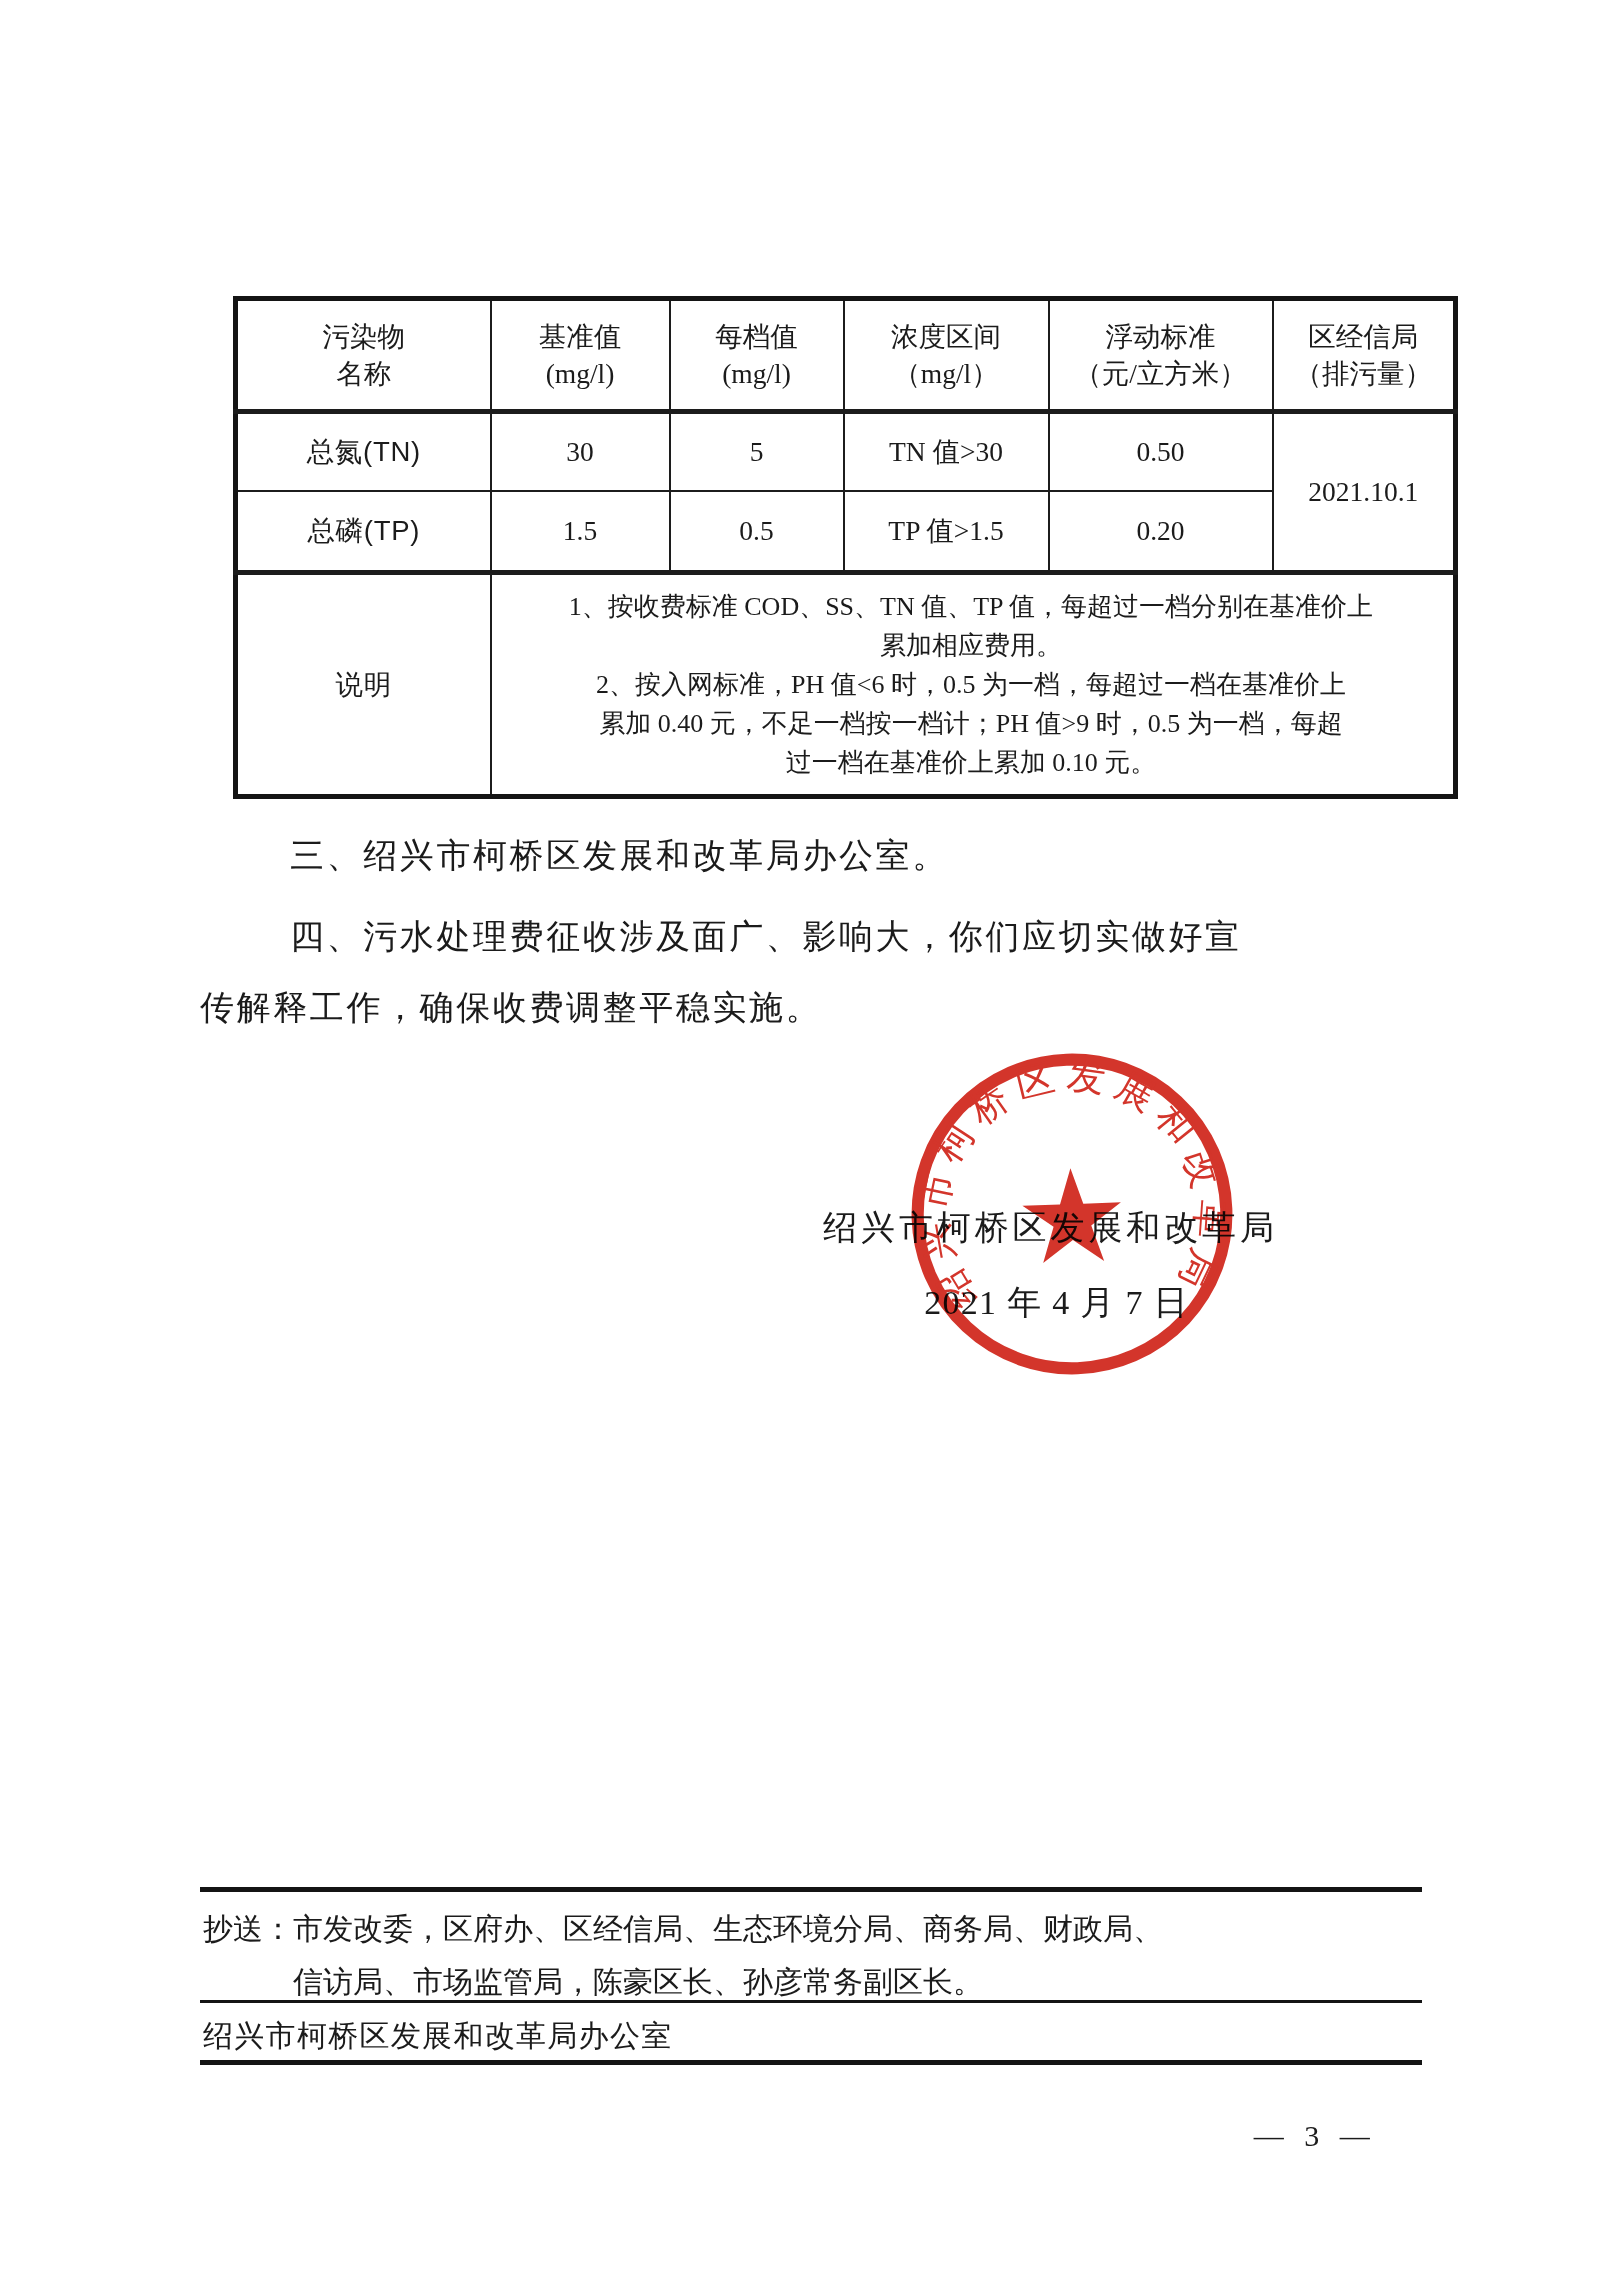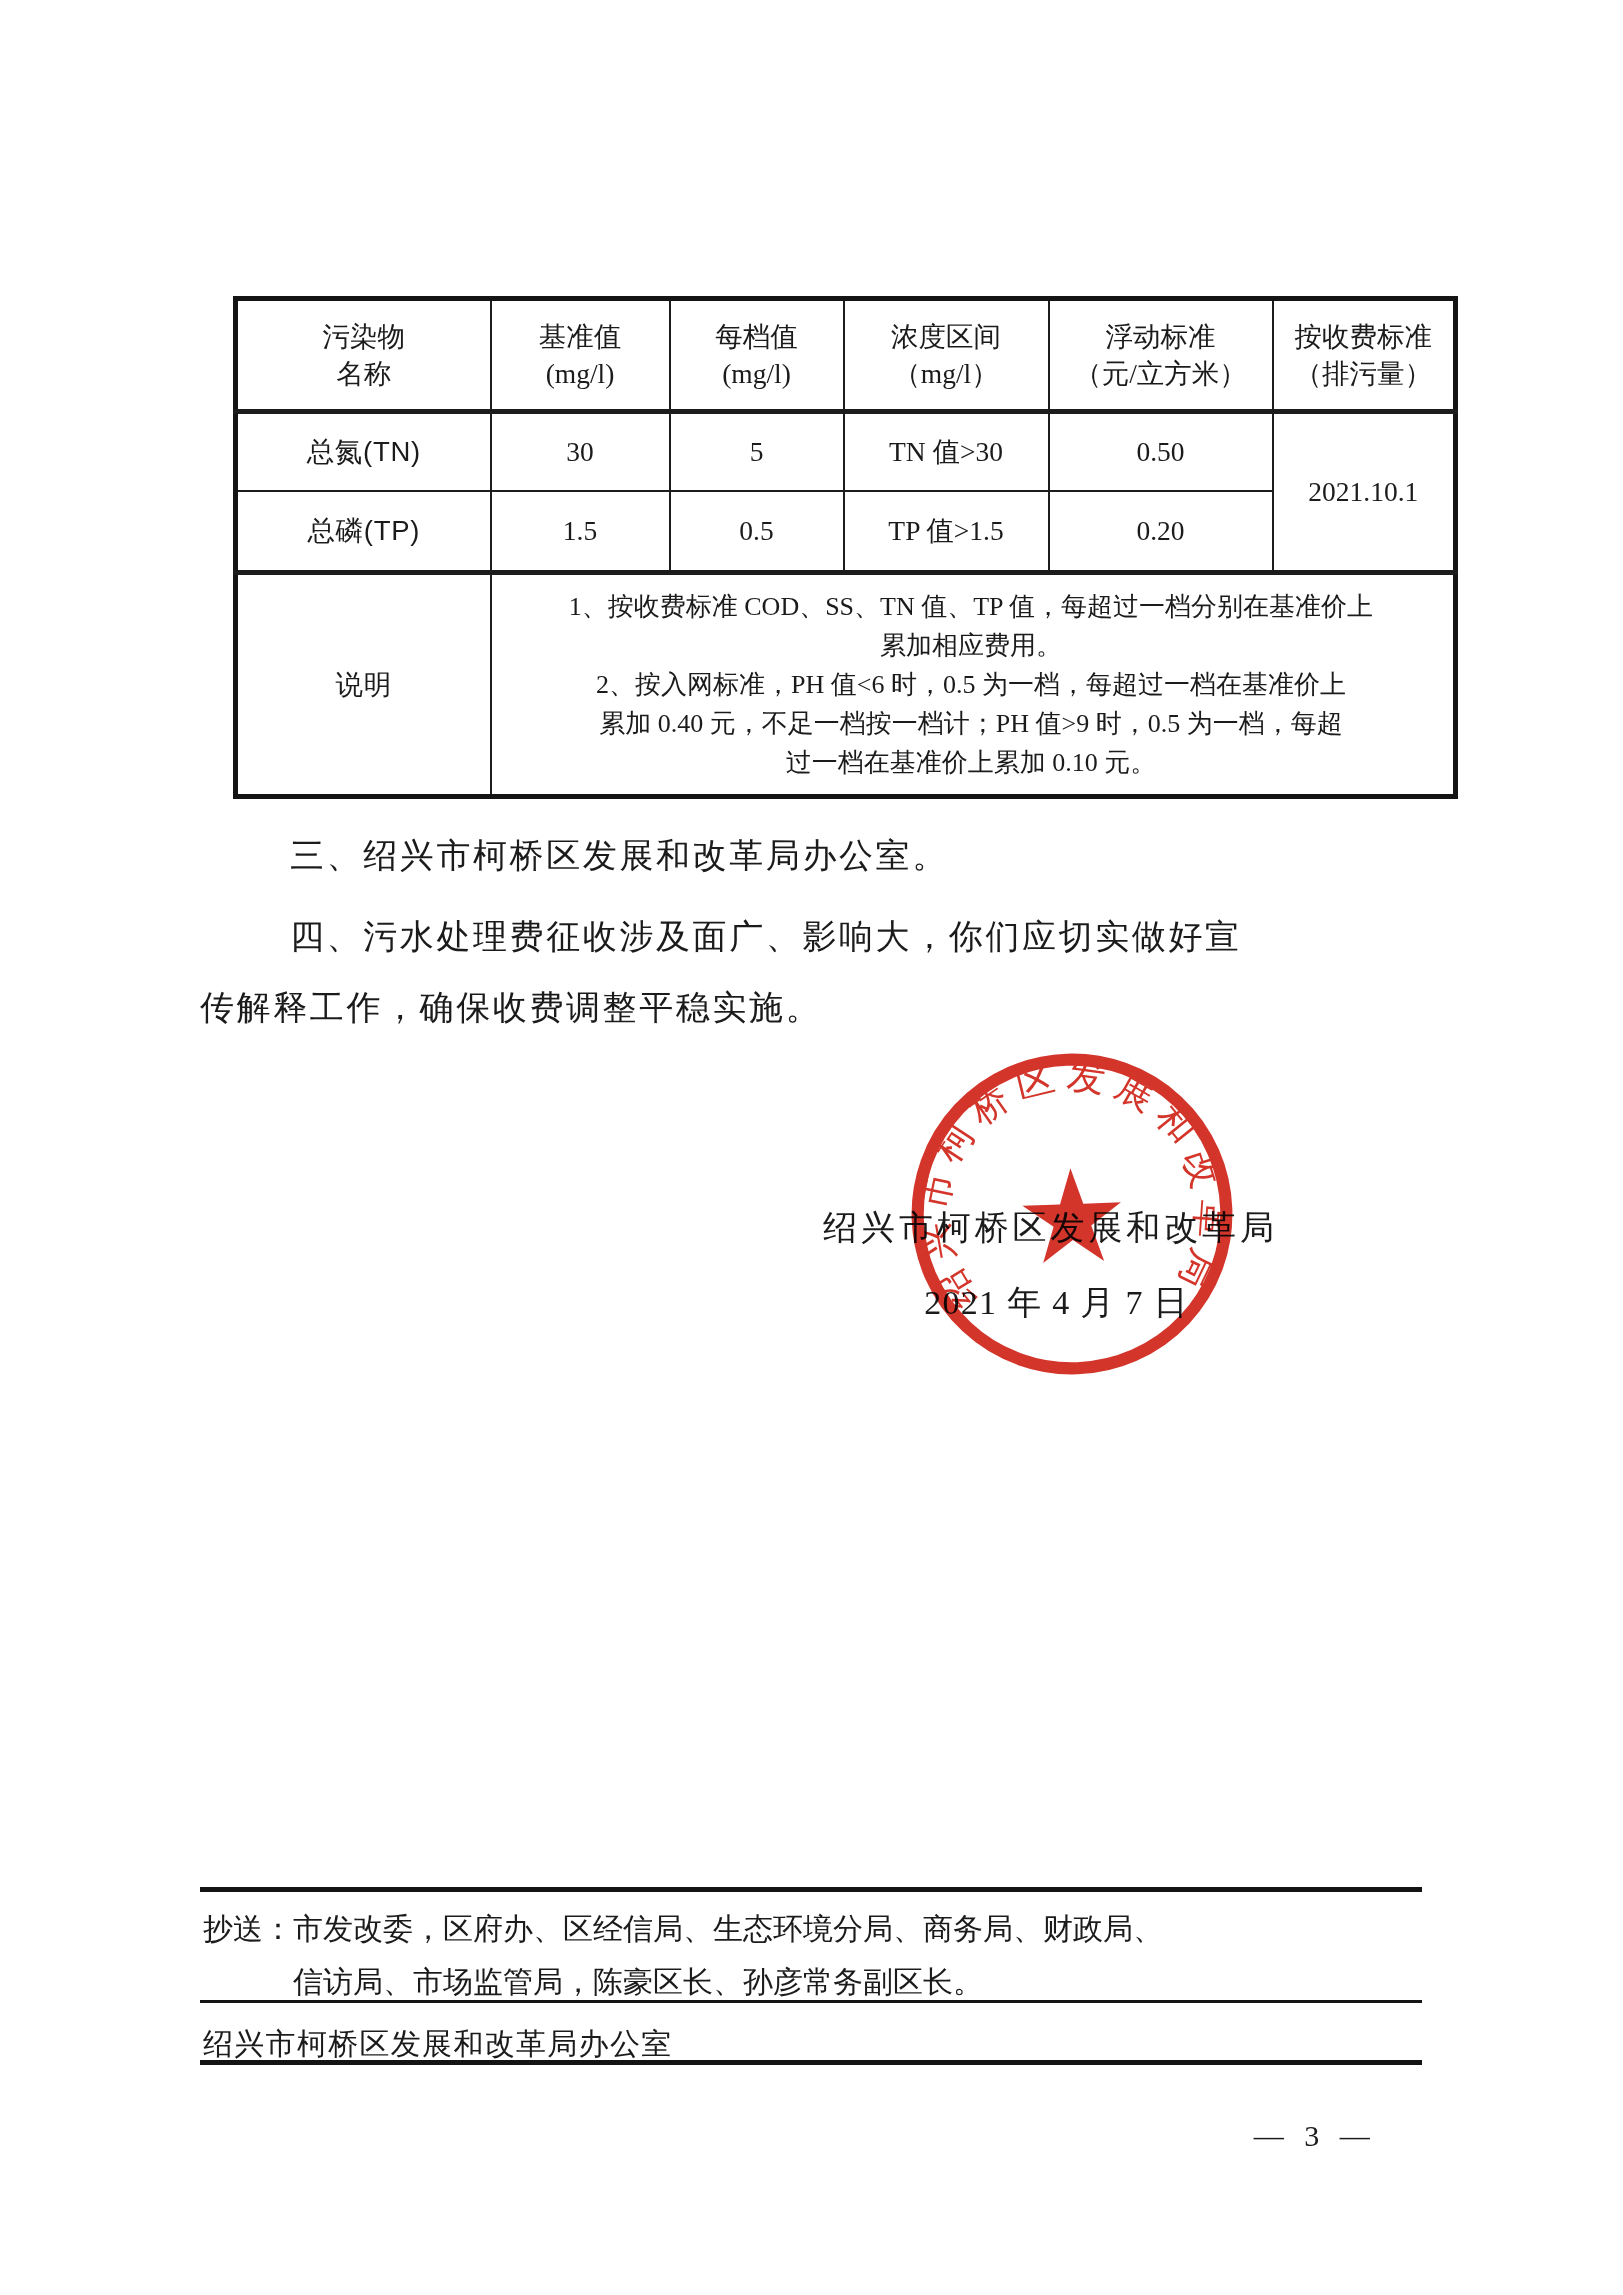--- a/index.html
+++ b/index.html
@@ -109,21 +109,20 @@
 
   .office-row {
     position: absolute;
     left: 203px; top: 2014px;
     width: 1217px;
     display: flex;
     justify-content: space-between;
     align-items: flex-start;
     font-size: 30px;
     line-height: 44px;
-    margin-top: 8px;
   }
   .office-name { letter-spacing: 1.3px; }
   .print-date { padding-right: 54px; letter-spacing: 1.3px; }
 
   .pagenum {
     position: absolute;
     left: 1171px; top: 2119px;
     width: 288px;
     text-align: center;
     font-size: 30px;
@@ -149,21 +148,21 @@
         <th class="preline">污染物
 名称</th>
         <th class="preline">基准值
 (mg/l)</th>
         <th class="preline">每档值
 (mg/l)</th>
         <th class="preline">浓度区间
 （mg/l）</th>
         <th class="preline">浮动标准
 （元/立方米）</th>
-        <th class="preline">按收费标准
+        <th class="preline">区经信局
 （排污量）</th>
       </tr>
       <tr class="r1">
         <td class="rowlabel">总氮(TN)</td>
         <td>30</td>
         <td>5</td>
         <td>TN 值&gt;30</td>
         <td>0.50</td>
         <td rowspan="2">2021.10.1</td>
       </tr>

